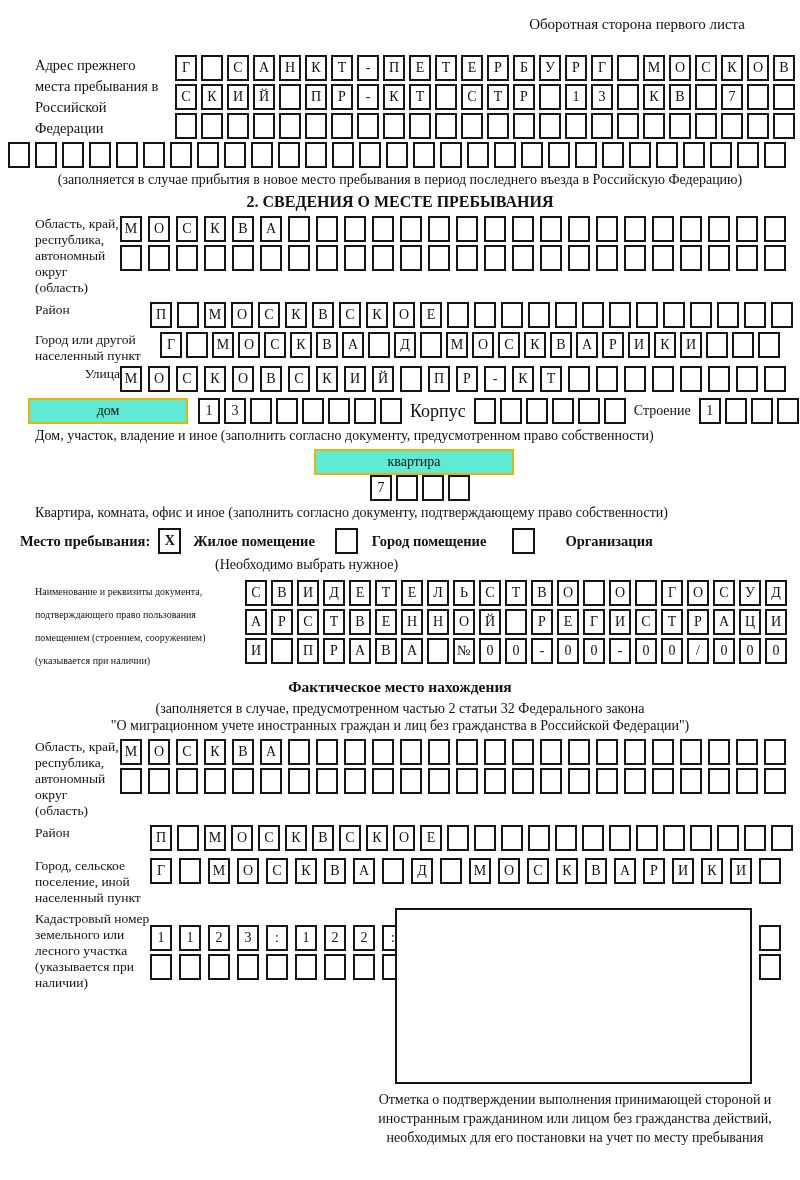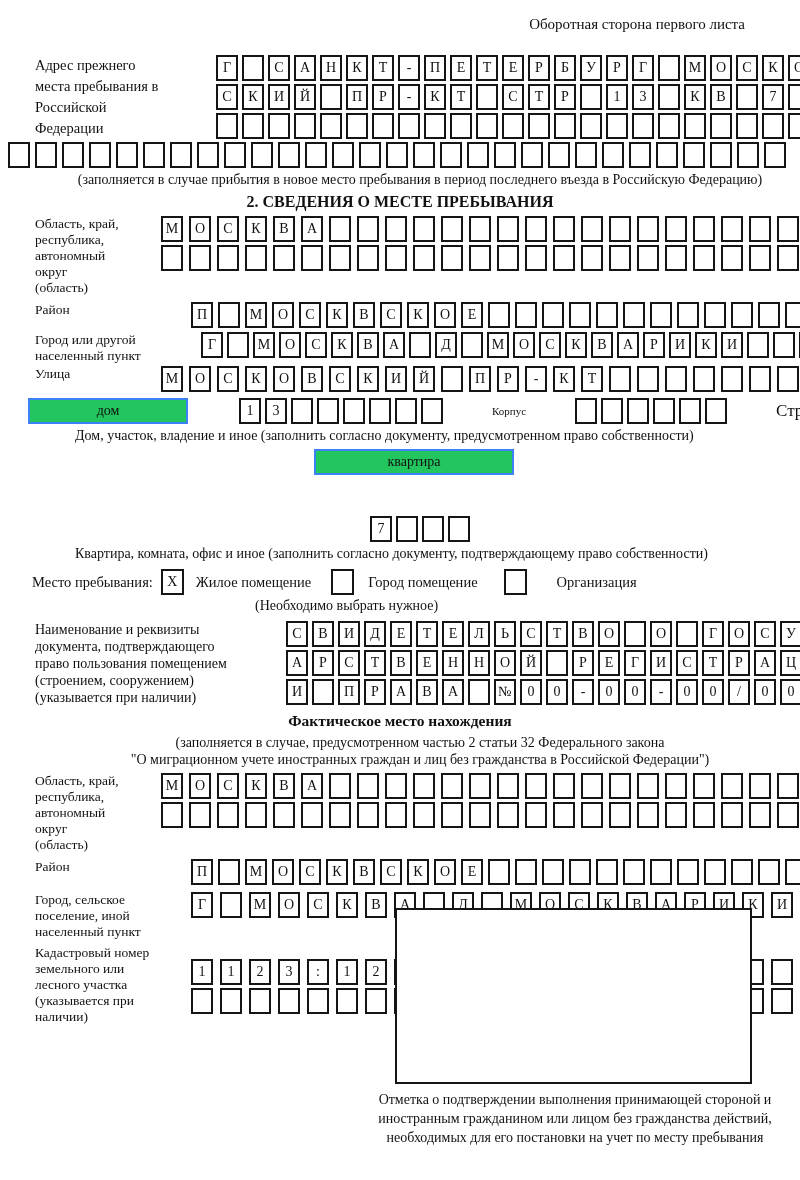--- a/index.html
+++ b/index.html
@@ -3,38 +3,38 @@
 <meta charset="utf-8">
 <style>
   html,body{margin:0;padding:0;background:#888;}
   .page{
     position:relative;width:800px;height:1180px;margin:0 auto;
     background:#ffffff;color:#111;
     font-family:"Liberation Serif","DejaVu Serif",serif;
     overflow:hidden;
   }
   .top-note{margin:16px 55px 0 0;text-align:right;font-size:15px;}
-  .frow{display:flex;align-items:flex-start;gap:41px;}
+  .frow{display:flex;align-items:flex-start;}
   .flabel{font-size:13.5px;line-height:16px;flex:0 0 auto;}
   .stack .cellrow{margin-bottom:3px;}
   .stack .cellrow:last-child{margin-bottom:0;}
   .cellrow{display:flex;}
   .cell{
     flex:0 0 auto;width:18px;height:22px;border:2px solid #151515;
     display:flex;align-items:center;justify-content:center;
     font-size:14px;line-height:1;background:#fff;
   }
   .g4{gap:4px}.g5{gap:5px}.g6{gap:6px}.g7{gap:7px}
-  .caption{font-size:14px;line-height:17px;padding-left:40px;}
+  .caption{font-size:14px;line-height:17px;}
   .center{text-align:center;}
   .h2{margin-top:4px;text-align:center;font-weight:bold;font-size:16px;line-height:20px;}
   .sect-title{margin-top:5px;text-align:center;font-weight:bold;font-size:15.5px;line-height:19px;}
   .bigbox{
-    flex:0 0 auto;border:2px solid #3b82f6;height:22px;
-    display:flex;align-items:center;justify-content:center;font-size:14px;background:#22c55e;
+    flex:0 0 auto;border:2px solid #eab308;height:22px;
+    display:flex;align-items:center;justify-content:center;font-size:14px;background:#5eead4;
   }
   .cb{
     flex:0 0 auto;width:19px;height:22px;border:2px solid #151515;
     display:flex;align-items:center;justify-content:center;font-size:14px;background:#fff;
   }
   .mesto{display:flex;align-items:center;font-size:14.5px;}
   .stamp-box{position:absolute;left:395px;top:908px;width:353px;height:172px;border:2px solid #151515;background:#fff;}
   .stamp-note{position:absolute;left:360px;top:1090px;width:430px;text-align:center;font-size:14px;line-height:19px;}
 </style>
 </head>
@@ -273,21 +273,21 @@
         <div class="cell">Р</div>
         <div class="cell">И</div>
         <div class="cell">К</div>
         <div class="cell">И</div>
         <div class="cell"></div>
         <div class="cell"></div>
         <div class="cell"></div>
       </div>
   </div>
 
-  <div class="frow" style="margin:2px 0 0 35px;">
+  <div class="frow" style="margin:2px 0 0 35px;text-align:right;">
     <div class="flabel" style="width:85px;">Улица</div>
     <div class="cellrow g6">
         <div class="cell">М</div>
         <div class="cell">О</div>
         <div class="cell">С</div>
         <div class="cell">К</div>
         <div class="cell">О</div>
         <div class="cell">В</div>
         <div class="cell">С</div>
         <div class="cell">К</div>
@@ -315,63 +315,63 @@
     <div class="cellrow g4" style="margin-left:10px;">
         <div class="cell">1</div>
         <div class="cell">3</div>
         <div class="cell"></div>
         <div class="cell"></div>
         <div class="cell"></div>
         <div class="cell"></div>
         <div class="cell"></div>
         <div class="cell"></div>
       </div>
-    <div class="flabel" style="margin:0 8px;font-size:11px;">Корпус</div>
+    <div class="flabel" style="margin:0 8px;font-size:18px;">Корпус</div>
     <div class="cellrow g4">
         <div class="cell"></div>
         <div class="cell"></div>
         <div class="cell"></div>
         <div class="cell"></div>
         <div class="cell"></div>
         <div class="cell"></div>
       </div>
-    <div class="flabel" style="margin:0 8px;font-size:17px;text-align:center;">Строение</div>
+    <div class="flabel" style="margin:0 8px;font-size:14px;text-align:center;">Строение</div>
     <div class="cellrow g4">
         <div class="cell">1</div>
         <div class="cell"></div>
         <div class="cell"></div>
         <div class="cell"></div>
       </div>
   </div>
   <div class="caption" style="margin:3px 0 0 35px;">Дом, участок, владение и иное (заполнить согласно документу, предусмотренном право собственности)</div>
 
   <div class="frow" style="margin:5px 0 0 28px;align-items:center;flex-direction:column;">
     <div class="bigbox" style="width:196px;">квартира</div>
     <div class="cellrow g4" style="margin-left:12px;">
         <div class="cell">7</div>
         <div class="cell"></div>
         <div class="cell"></div>
         <div class="cell"></div>
       </div>
   </div>
   <div class="caption" style="margin:3px 0 0 35px;">Квартира, комната, офис и иное (заполнить согласно документу, подтверждающему право собственности)</div>
 
-  <div class="mesto" style="margin:7px 0 0 32px;">
+  <div class="mesto" style="margin:7px 0 0 20px;font-weight:bold;">
     <span>Место пребывания:</span>
     <span class="cb" style="margin-left:8px;">X</span>
     <span style="margin-left:12px;">Жилое помещение</span>
     <span class="cb" style="margin-left:20px;"></span>
     <span style="margin-left:14px;">Город помещение</span>
     <span class="cb" style="margin-left:26px;"></span>
     <span style="margin-left:30px;">Организация</span>
   </div>
   <div class="caption" style="margin:2px 0 0 215px;">(Необходимо выбрать нужное)</div>
 
   <div class="frow" style="margin:7px 0 0 35px;">
-    <div class="flabel" style="width:210px;font-size:14px;line-height:17px;">Наименование и реквизиты документа, подтверждающего право пользования помещением (строением, сооружением) (указывается при наличии)</div>
+    <div class="flabel" style="width:210px;font-size:10px;line-height:23px;">Наименование и реквизиты документа, подтверждающего право пользования помещением (строением, сооружением) (указывается при наличии)</div>
     <div class="stack">
       <div class="cellrow g4">
           <div class="cell">С</div>
           <div class="cell">В</div>
           <div class="cell">И</div>
           <div class="cell">Д</div>
           <div class="cell">Е</div>
           <div class="cell">Т</div>
           <div class="cell">Е</div>
           <div class="cell">Л</div>

